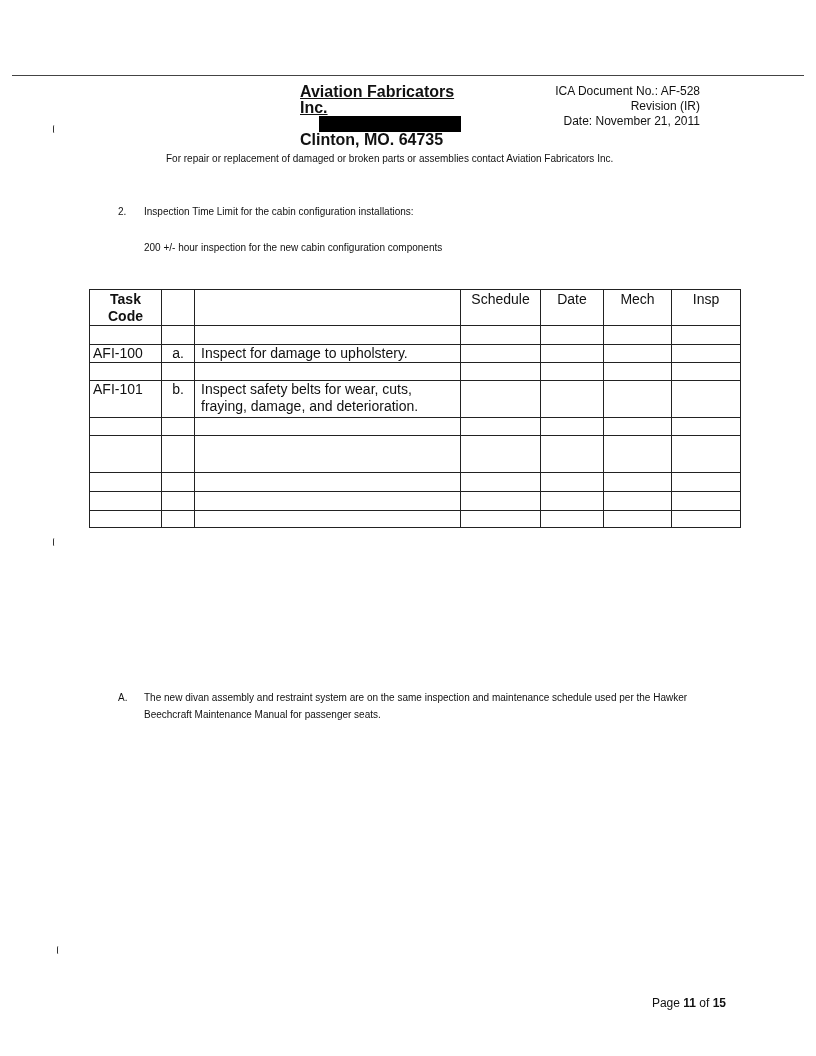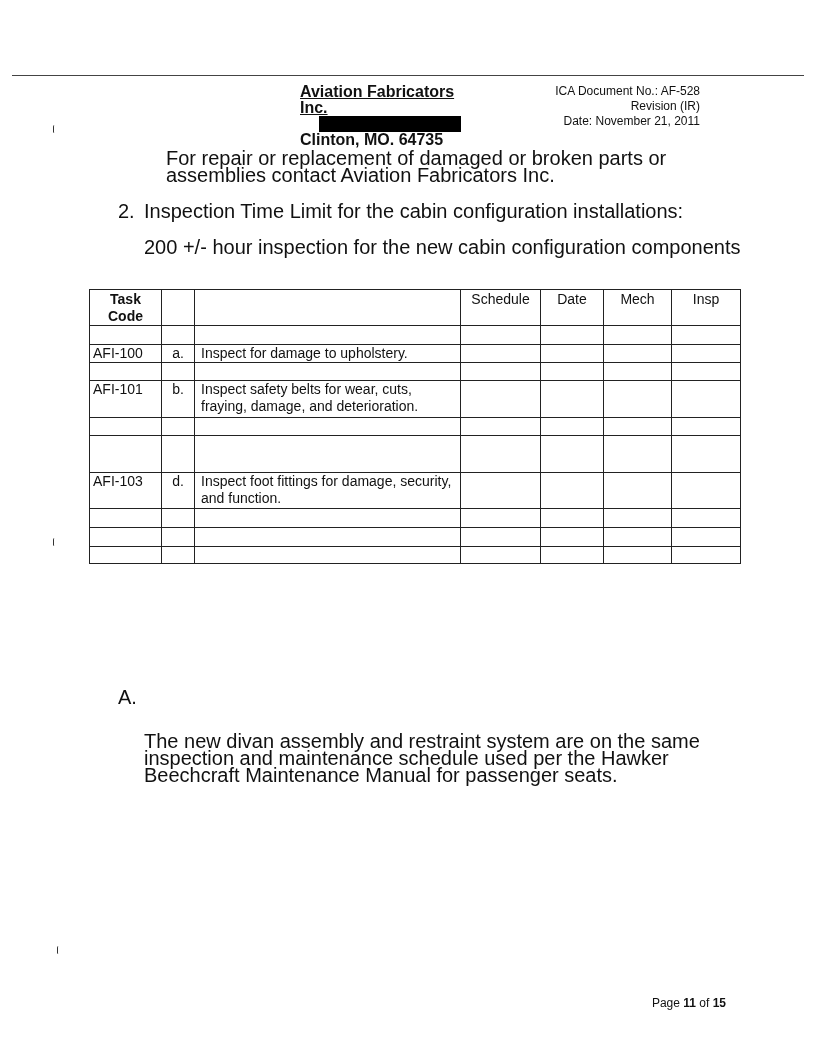--- a/index.html
+++ b/index.html
@@ -6,28 +6,28 @@
     body {
       width: 816px; height: 1056px; position: relative; background: #ffffff;
       font-family: "Liberation Sans", sans-serif; color: #111; overflow: hidden;
     }
     .abs { position: absolute; }
     .top-rule { left: 12px; top: 75px; width: 792px; height: 1px; background: #444; }
     .hdr-left { left: 300px; top: 84px; width: 180px; font-size: 16px; font-weight: bold; line-height: 16px; }
     .hdr-left .co { text-decoration: underline; }
     .redact { display: block; width: 142px; height: 16px; background: #000; margin: 0 auto; }
     .hdr-right { left: 520px; top: 84px; width: 180px; text-align: right; font-size: 12px; line-height: 15px; }
-    .para { font-size: 20px; line-height: 17px; }
+    .para { font-size: 10px; line-height: 17px; }
     .p1 { left: 166px; top: 150px; width: 580px; }
     .p2 { left: 118px; top: 203px; width: 620px; }
     .p2 .num { display: inline-block; width: 26px; }
     .p3 { left: 144px; top: 239px; width: 600px; }
     .pA { left: 118px; top: 689px; width: 600px; }
     .pA .num { position: absolute; left: 0; top: 0; }
-    .pA .txt { display: block; margin-left: 26px; margin-top: 44px; }
+    .pA .txt { display: block; margin-left: 26px; }
     table.tasks {
       position: absolute; left: 89px; top: 289px; border-collapse: collapse;
       font-size: 14px; line-height: 17px;
     }
     table.tasks td, table.tasks th {
       border: 1px solid #222; padding: 0 6px; vertical-align: top; font-weight: normal;
     }
     table.tasks th.code { font-weight: bold; text-align: center; line-height: 17px; padding-top: 1px; }
     table.tasks th.col { text-align: center; padding-top: 1px; }
     table.tasks td.ltr { text-align: center; }
@@ -132,29 +132,20 @@
   <tr style="height:37px">
         <td></td>
         <td></td>
         <td></td>
         <td></td>
         <td></td>
         <td></td>
         <td></td>
       </tr>
 
-  <tr style="height:36px">
-    <td class="code">AFI-103</td>
-    <td class="ltr">d.</td>
-    <td>Inspect foot fittings for damage, security, and function.</td>
-    <td></td>
-        <td></td>
-        <td></td>
-        <td></td>
-  </tr>
   <tr style="height:19px">
         <td></td>
         <td></td>
         <td></td>
         <td></td>
         <td></td>
         <td></td>
         <td></td>
       </tr>
 

